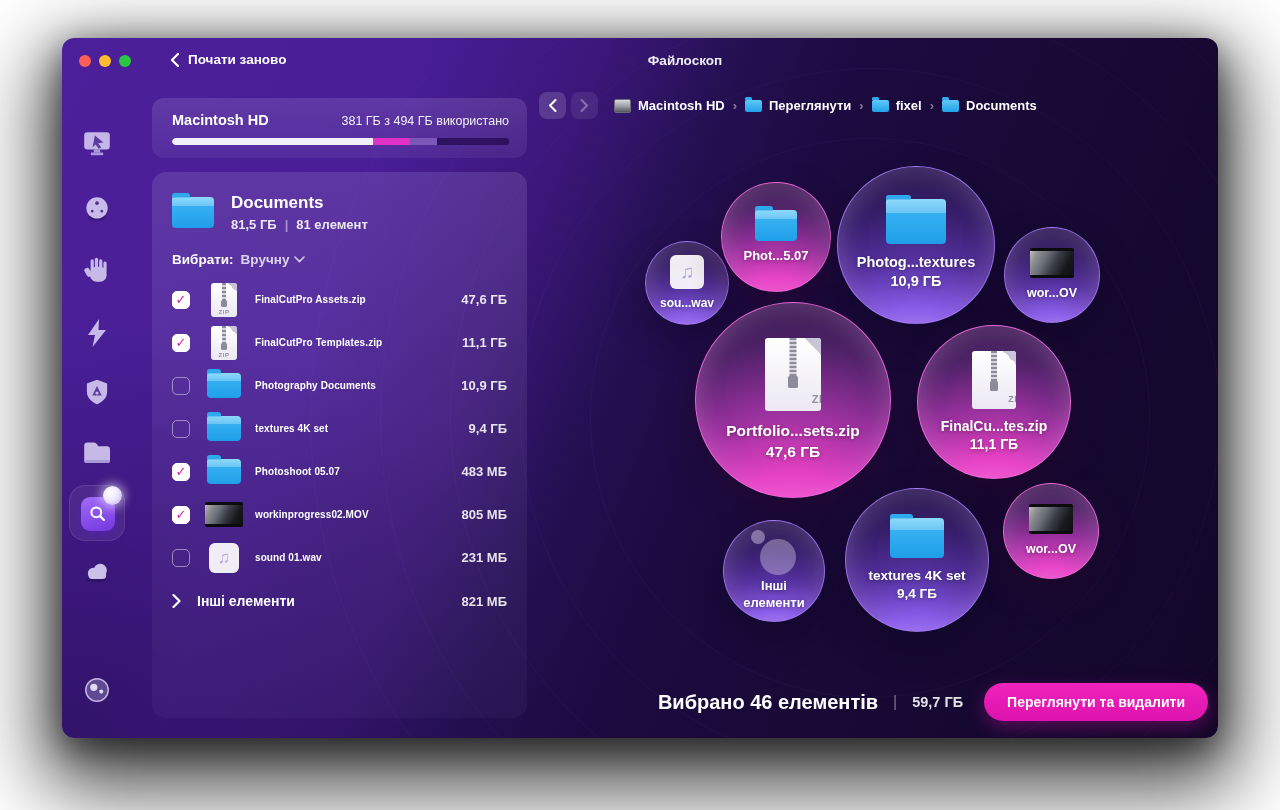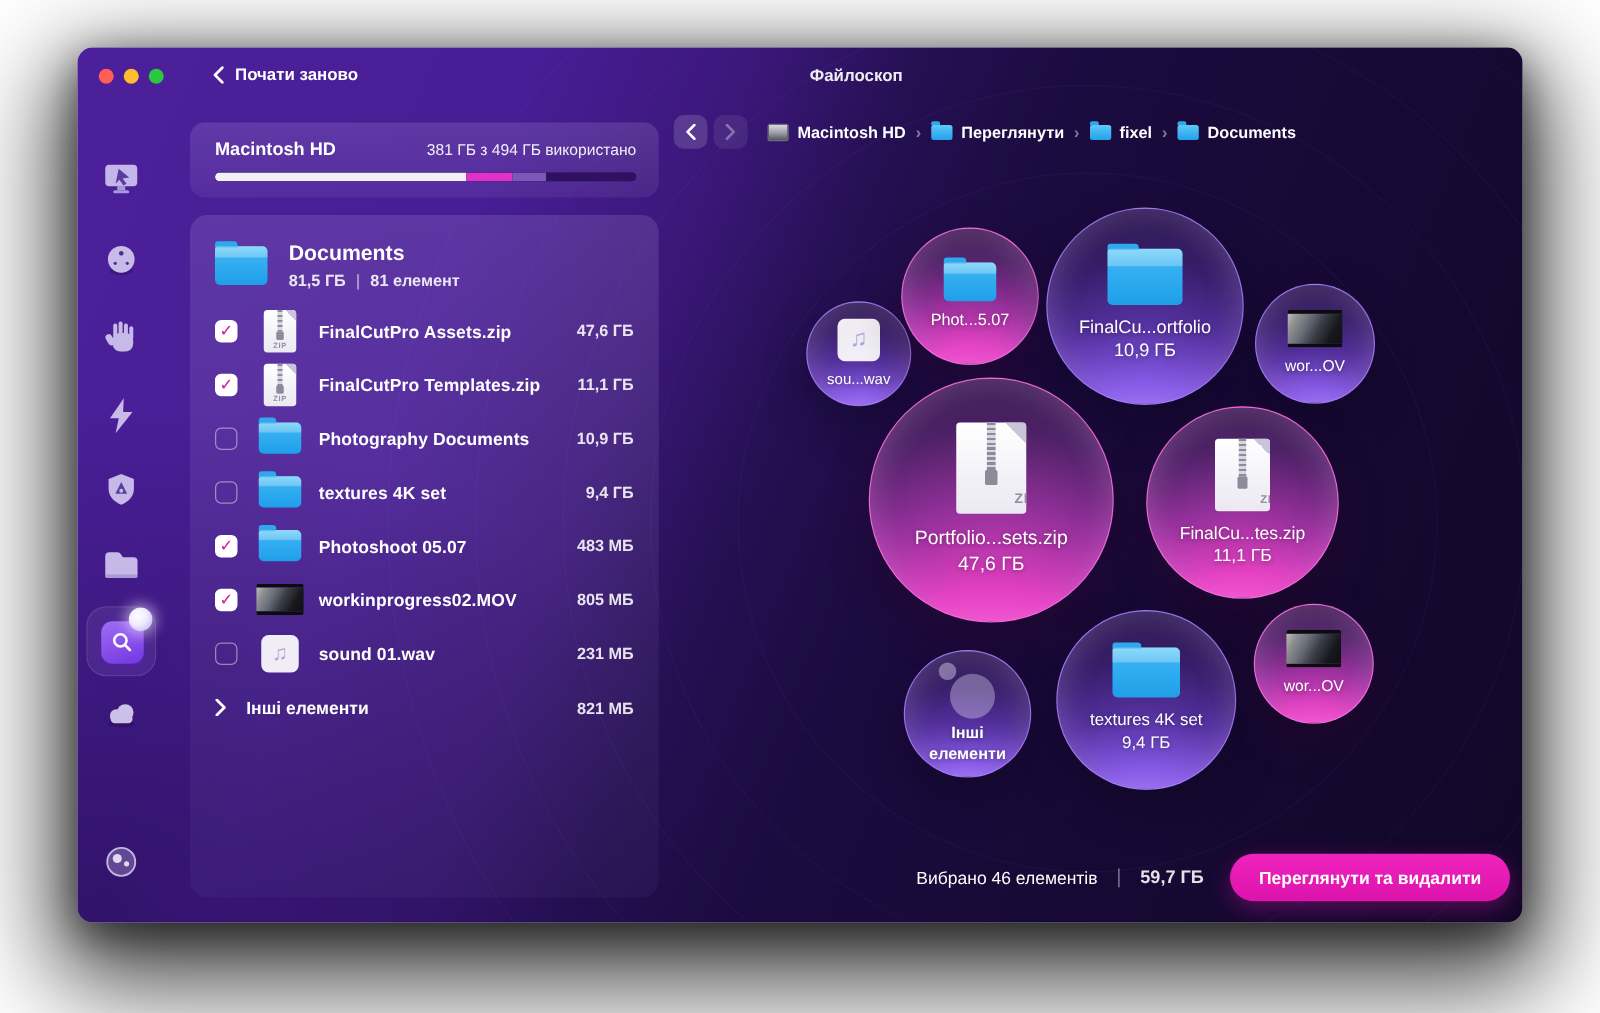--- a/index.html
+++ b/index.html
@@ -53,21 +53,21 @@
   .select-row { display:flex; align-items:center; gap:7px; padding:20px 20px 0 20px; font-size:13.5px; }
   .select-label { font-weight:700; }
   .select-value { font-weight:600; color:rgba(255,255,255,0.78); display:flex; align-items:center; gap:5px; cursor:default; }
 
   .file-rows { margin-top:11px; }
   .file-row { display:flex; align-items:center; height:43px; padding:0 20px; cursor:default; }
   .checkbox { width:18px; height:18px; border-radius:5px; margin-right:15px; flex:none;
     border:1.5px solid rgba(255,255,255,0.45); display:flex; align-items:center; justify-content:center; }
   .checkbox.checked { background:#ffffff; border-color:#ffffff; color:#d6219c; font-size:13px; font-weight:700; }
   .row-icon { width:38px; flex:none; display:flex; justify-content:center; margin-right:12px; }
-  .row-name { flex:1; font-size:14px; font-weight:600; letter-spacing:0.1px; }
+  .row-name { flex:1; font-size:10px; font-weight:600; letter-spacing:0.1px; }
   .row-size { font-size:13px; font-weight:600; color:rgba(255,255,255,0.88); }
   .more-row { display:flex; align-items:center; height:44px; padding:0 20px; cursor:default; }
   .more-label { flex:1; margin-left:16px; font-size:14px; font-weight:600; }
 
   
   .fi-folder { position:relative; width:34px; height:25px; border-radius:2.5px 4px 4px 4px;
     background:linear-gradient(180deg,#62ccf8 0%,#36b0f2 30%,#1f9fe9 100%); }
   .fi-folder::before { content:''; position:absolute; top:-4px; left:0; width:42%; height:5px;
     background:#2fa9ed; border-radius:2.5px 3px 0 0; }
   .fi-folder::after { content:''; position:absolute; top:0; left:0; right:0; height:30%;
@@ -105,30 +105,30 @@
 
   
   .bubble { position:absolute; border-radius:50%; display:flex; flex-direction:column;
     align-items:center; justify-content:center; gap:7px; text-align:center; cursor:default; }
   .bubble.purple { border:1.5px solid rgba(168,128,248,0.85);
     background:radial-gradient(circle at 50% 128%, #b791f7 0%, #8257e4 28%, #53309c 52%, #351d68 74%, #271349 96%);
     box-shadow:inset 0 12px 24px rgba(255,255,255,0.10), inset 0 -10px 28px rgba(190,140,255,0.25), 0 14px 34px rgba(10,4,30,0.45); }
   .bubble.pink { border:1.5px solid rgba(244,110,222,0.9);
     background:radial-gradient(circle at 50% 128%, #ff6ade 0%, #e23fc0 30%, #93309a 55%, #4c2166 78%, #321749 98%);
     box-shadow:inset 0 12px 24px rgba(255,255,255,0.10), inset 0 -10px 28px rgba(255,110,230,0.28), 0 14px 34px rgba(40,4,40,0.45); }
-  .bubble-label { font-weight:400; line-height:1.3; text-shadow:0 1px 4px rgba(0,0,0,0.35); }
+  .bubble-label { font-weight:700; line-height:1.3; text-shadow:0 1px 4px rgba(0,0,0,0.35); }
   .dots-icon { position:relative; width:52px; height:50px; }
   .dots-icon .big { position:absolute; left:12px; top:10px; width:40px; height:40px; border-radius:50%;
     background:rgba(240,233,255,0.35); }
   .dots-icon .small { position:absolute; left:2px; top:0; width:14px; height:14px; border-radius:50%;
     background:rgba(240,233,255,0.40); }
 
   
   .footer-bar { position:absolute; right:10px; top:645px; display:flex; align-items:center; gap:15px; }
-  .footer-selection { font-size:14px; font-weight:400; }
+  .footer-selection { font-size:20px; font-weight:700; }
   .footer-sep { color:rgba(255,255,255,0.40); font-size:16px; font-weight:400; }
   .footer-size { font-size:14.5px; font-weight:600; color:rgba(255,255,255,0.88); margin-right:6px; }
   .cta-button { height:38px; padding:0 23px; border-radius:19px; border:none; cursor:default;
     background:linear-gradient(180deg,#f023bd 0%, #dc13ac 100%);
     box-shadow:0 6px 18px rgba(220,19,172,0.35);
     color:#fff; font-size:14px; font-weight:700; display:flex; align-items:center;
     font-family:"Liberation Sans","DejaVu Sans",sans-serif; }
 </style>
 </head>
 <body>
@@ -243,20 +243,29 @@
       <div class="fi-folder" style="width:42px; height:31px;"></div>
       <div>
         <div class="docs-title">Documents</div>
         <div class="docs-meta">
           <span>81,5 ГБ</span>
           <span class="sep">|</span>
           <span>81 елемент</span>
         </div>
       </div>
     </div>
+    <div class="select-row">
+      <span class="select-label">Вибрати:</span>
+      <span class="select-value">
+        <span>Вручну</span>
+        <svg width="11" height="7" viewBox="0 0 11 7">
+            <path d="M1 1 L5.5 5.5 L10 1" stroke="rgba(255,255,255,0.75)" stroke-width="1.6" fill="none" stroke-linecap="round"></path>
+          </svg>
+      </span>
+    </div>
 
     <div class="file-rows">
       <div class="file-row">
         <span class="checkbox checked">
             <span>✓</span>
           </span>
         <span class="row-icon">
             <span class="fi-zip">
               <span class="fold"></span>
               <span class="zipline"></span>
@@ -379,21 +388,21 @@
     <span class="bubble-label">sou...wav</span>
   </div>
 
   <div class="bubble pink" style="left:659px; top:144px; width:110px; height:110px; font-size:13px;">
     <span class="fi-folder" style="width:42px; height:31px;"></span>
     <span class="bubble-label">Phot...5.07</span>
   </div>
 
   <div class="bubble purple" style="left:775px; top:128px; width:158px; height:158px; font-size:14.5px; gap:9px;">
     <span class="fi-folder" style="width:60px; height:45px;"></span>
-    <span class="bubble-label"><span>FinalCu...ortfolio</span><br><span>10,9 ГБ</span></span>
+    <span class="bubble-label"><span>Photog...textures</span><br><span>10,9 ГБ</span></span>
   </div>
 
   <div class="bubble purple" style="left:942px; top:189px; width:96px; height:96px; font-size:12.5px;">
     <span class="fi-video" style="width:44px; height:30px;"></span>
     <span class="bubble-label">wor...OV</span>
   </div>
 
   <div class="bubble pink" style="left:633px; top:264px; width:196px; height:196px; font-size:15.5px; gap:10px;">
     <span class="fi-zip" style="width:56px; height:73px;">
         <span class="fold" style="width:17px;height:17px;"></span>

